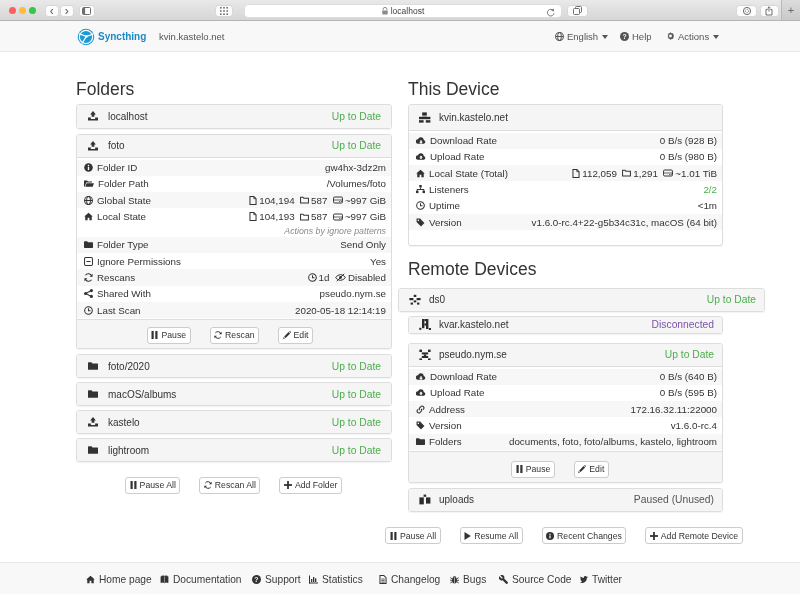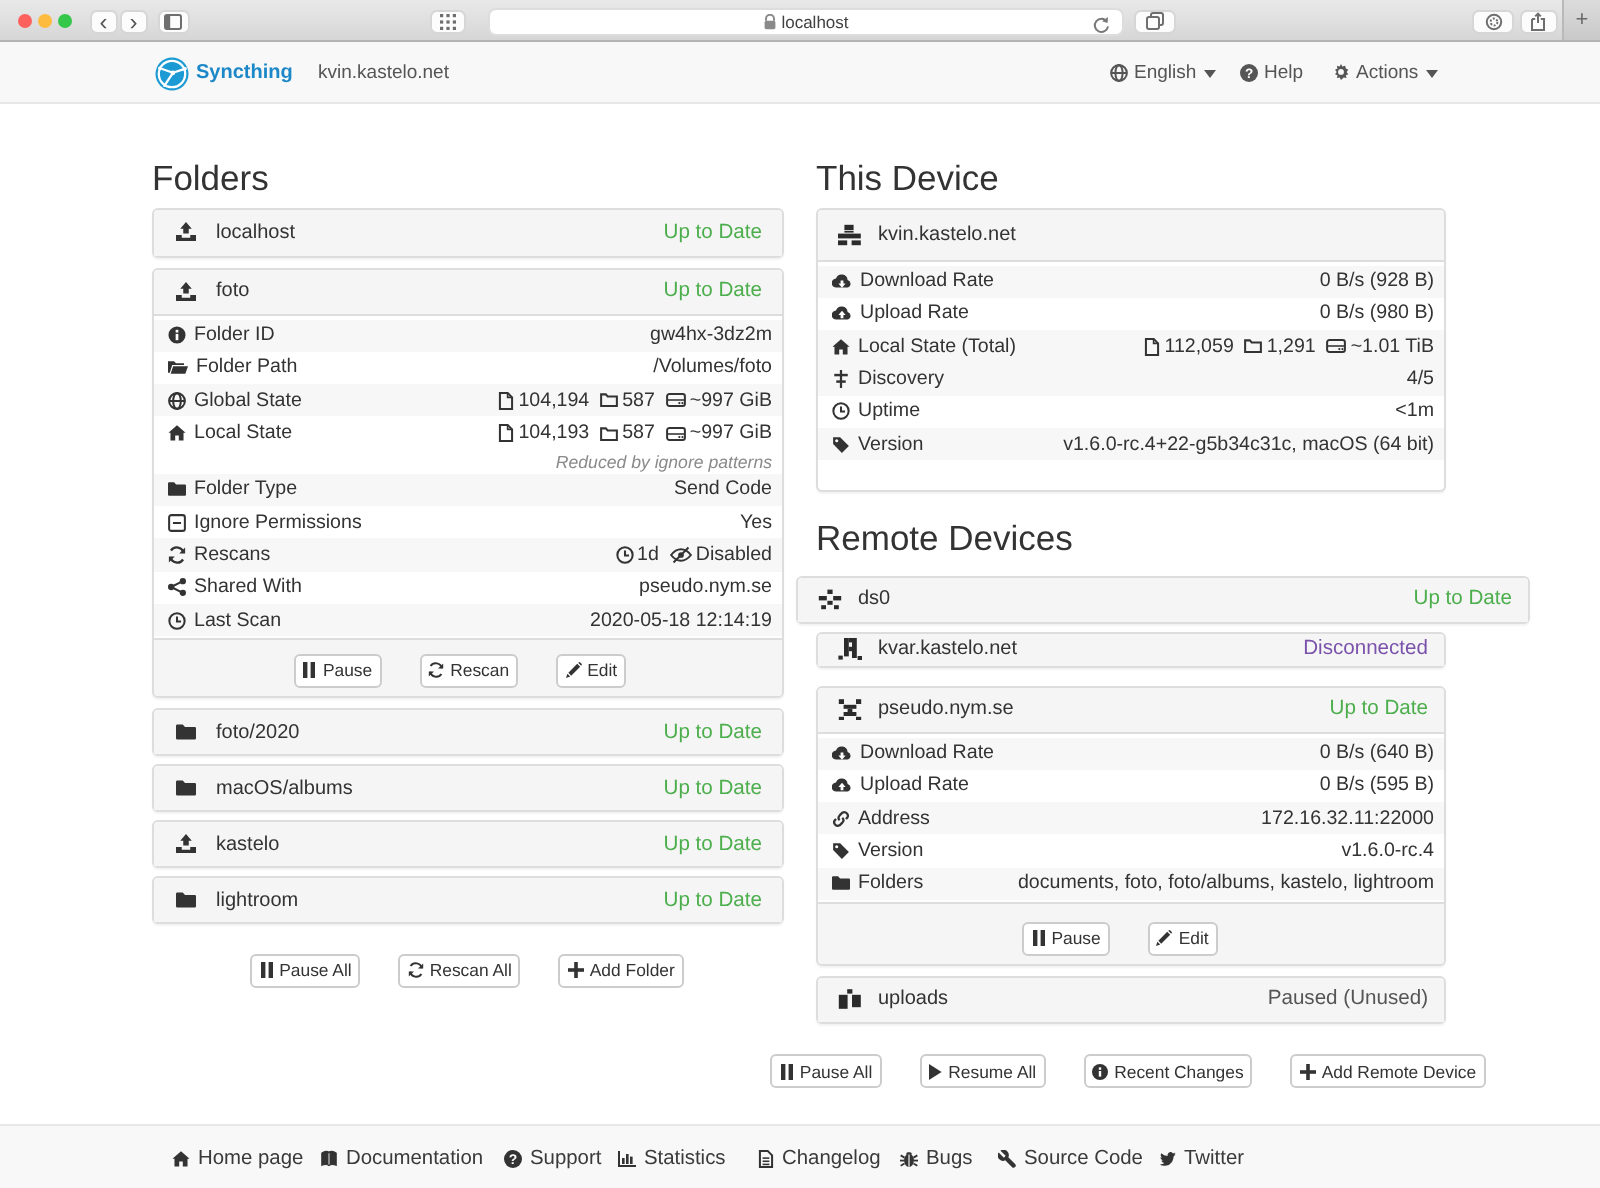--- a/index.html
+++ b/index.html
@@ -222,26 +222,26 @@
                 <path d="M4.2.4 V2.4 H6.2" fill="none" stroke="#333" stroke-width=".7"></path>
               </svg>104,193&nbsp;&nbsp;<svg width="9" height="8" viewBox="0 0 8 7" style="margin-right:2px">
                 <path d="M.5 1 H2.6 L3.4 1.9 H7.5 V6.2 H.5 Z" fill="none" stroke="#333" stroke-width=".9"></path>
               </svg>587&nbsp;&nbsp;<svg width="10" height="8" viewBox="0 0 9 7" style="margin-right:2px">
                 <rect x=".5" y=".8" width="8" height="5.4" rx="1" fill="none" stroke="#333" stroke-width=".9"></rect>
                 <line x1=".5" y1="3.5" x2="8.5" y2="3.5" stroke="#333" stroke-width=".7"></line>
                 <circle cx="6" cy="4.9" r=".5" fill="#333"></circle>
                 <circle cx="7.4" cy="4.9" r=".5" fill="#333"></circle>
               </svg>~997 GiB</span>
           </div>
-      <div class="note">Reduced by ignore patterns</div>
+      <div class="note">Actions by ignore patterns</div>
       <div class="tr s">
             <span class="lbl"><svg width="9" height="9" viewBox="0 0 8 8" fill="#333">
                 <path d="M0 1.5 Q0 1 .5 1 H2.7 L3.6 2 H7.5 Q8 2 8 2.5 V6.5 Q8 7 7.5 7 H.5 Q0 7 0 6.5 Z"></path>
               </svg>Folder Type</span>
-            <span class="val">Send Code</span>
+            <span class="val">Send Only</span>
           </div>
       <div class="tr">
             <span class="lbl"><svg width="9" height="9" viewBox="0 0 8 8">
                 <rect x=".5" y=".5" width="7" height="7" rx="1" fill="none" stroke="#333" stroke-width=".9"></rect>
                 <line x1="2.2" y1="4" x2="5.8" y2="4" stroke="#333" stroke-width=".9"></line>
               </svg>Ignore Permissions</span>
             <span class="val">Yes</span>
           </div>
       <div class="tr s">
             <span class="lbl"><svg width="9" height="9" viewBox="0 0 8 8">
@@ -388,27 +388,28 @@
                 <path d="M4.2.4 V2.4 H6.2" fill="none" stroke="#333" stroke-width=".7"></path>
               </svg>112,059&nbsp;&nbsp;<svg width="9" height="8" viewBox="0 0 8 7" style="margin-right:2px">
                 <path d="M.5 1 H2.6 L3.4 1.9 H7.5 V6.2 H.5 Z" fill="none" stroke="#333" stroke-width=".9"></path>
               </svg>1,291&nbsp;&nbsp;<svg width="10" height="8" viewBox="0 0 9 7" style="margin-right:2px">
                 <rect x=".5" y=".8" width="8" height="5.4" rx="1" fill="none" stroke="#333" stroke-width=".9"></rect>
                 <line x1=".5" y1="3.5" x2="8.5" y2="3.5" stroke="#333" stroke-width=".7"></line>
                 <circle cx="6" cy="4.9" r=".5" fill="#333"></circle>
                 <circle cx="7.4" cy="4.9" r=".5" fill="#333"></circle>
               </svg>~1.01 TiB</span>
           </div>
-      <div class="tr s">
-            <span class="lbl"><svg width="9" height="9" viewBox="0 0 8 8" fill="#333">
-                <rect x="3.5" y="0" width="1" height="8"></rect>
-                <rect x="1" y="1.7" width="6" height="1.1"></rect>
-                <rect x="1.9" y="4.6" width="4.2" height="1.1"></rect>
-              </svg>Discovery</span>
-            <span class="val">4/5</span>
+      <div class="tr">
+            <span class="lbl"><svg width="9" height="9" viewBox="0 0 8 8" fill="#333">
+                <rect x="2.9" y="0" width="2.2" height="2.2"></rect>
+                <rect x="0" y="5" width="2.2" height="2.2"></rect>
+                <rect x="5.8" y="5" width="2.2" height="2.2"></rect>
+                <path d="M3.6 2.2 H4.4 V3.6 H7.3 V5 H6.5 V4.4 H1.5 V5 H.7 V3.6 H3.6 Z"></path>
+              </svg>Listeners</span>
+            <span class="val ok">2/2</span>
           </div>
       <div class="tr">
             <span class="lbl"><svg width="9" height="9" viewBox="0 0 8 8">
                 <circle cx="4" cy="4" r="3.4" fill="none" stroke="#333" stroke-width=".9"></circle>
                 <path d="M4 2 V4.2 H5.8" fill="none" stroke="#333" stroke-width=".9"></path>
               </svg>Uptime</span>
             <span class="val">&lt;1m</span>
           </div>
       <div class="tr s">
             <span class="lbl"><svg width="9" height="9" viewBox="0 0 8 8" fill="#333">

